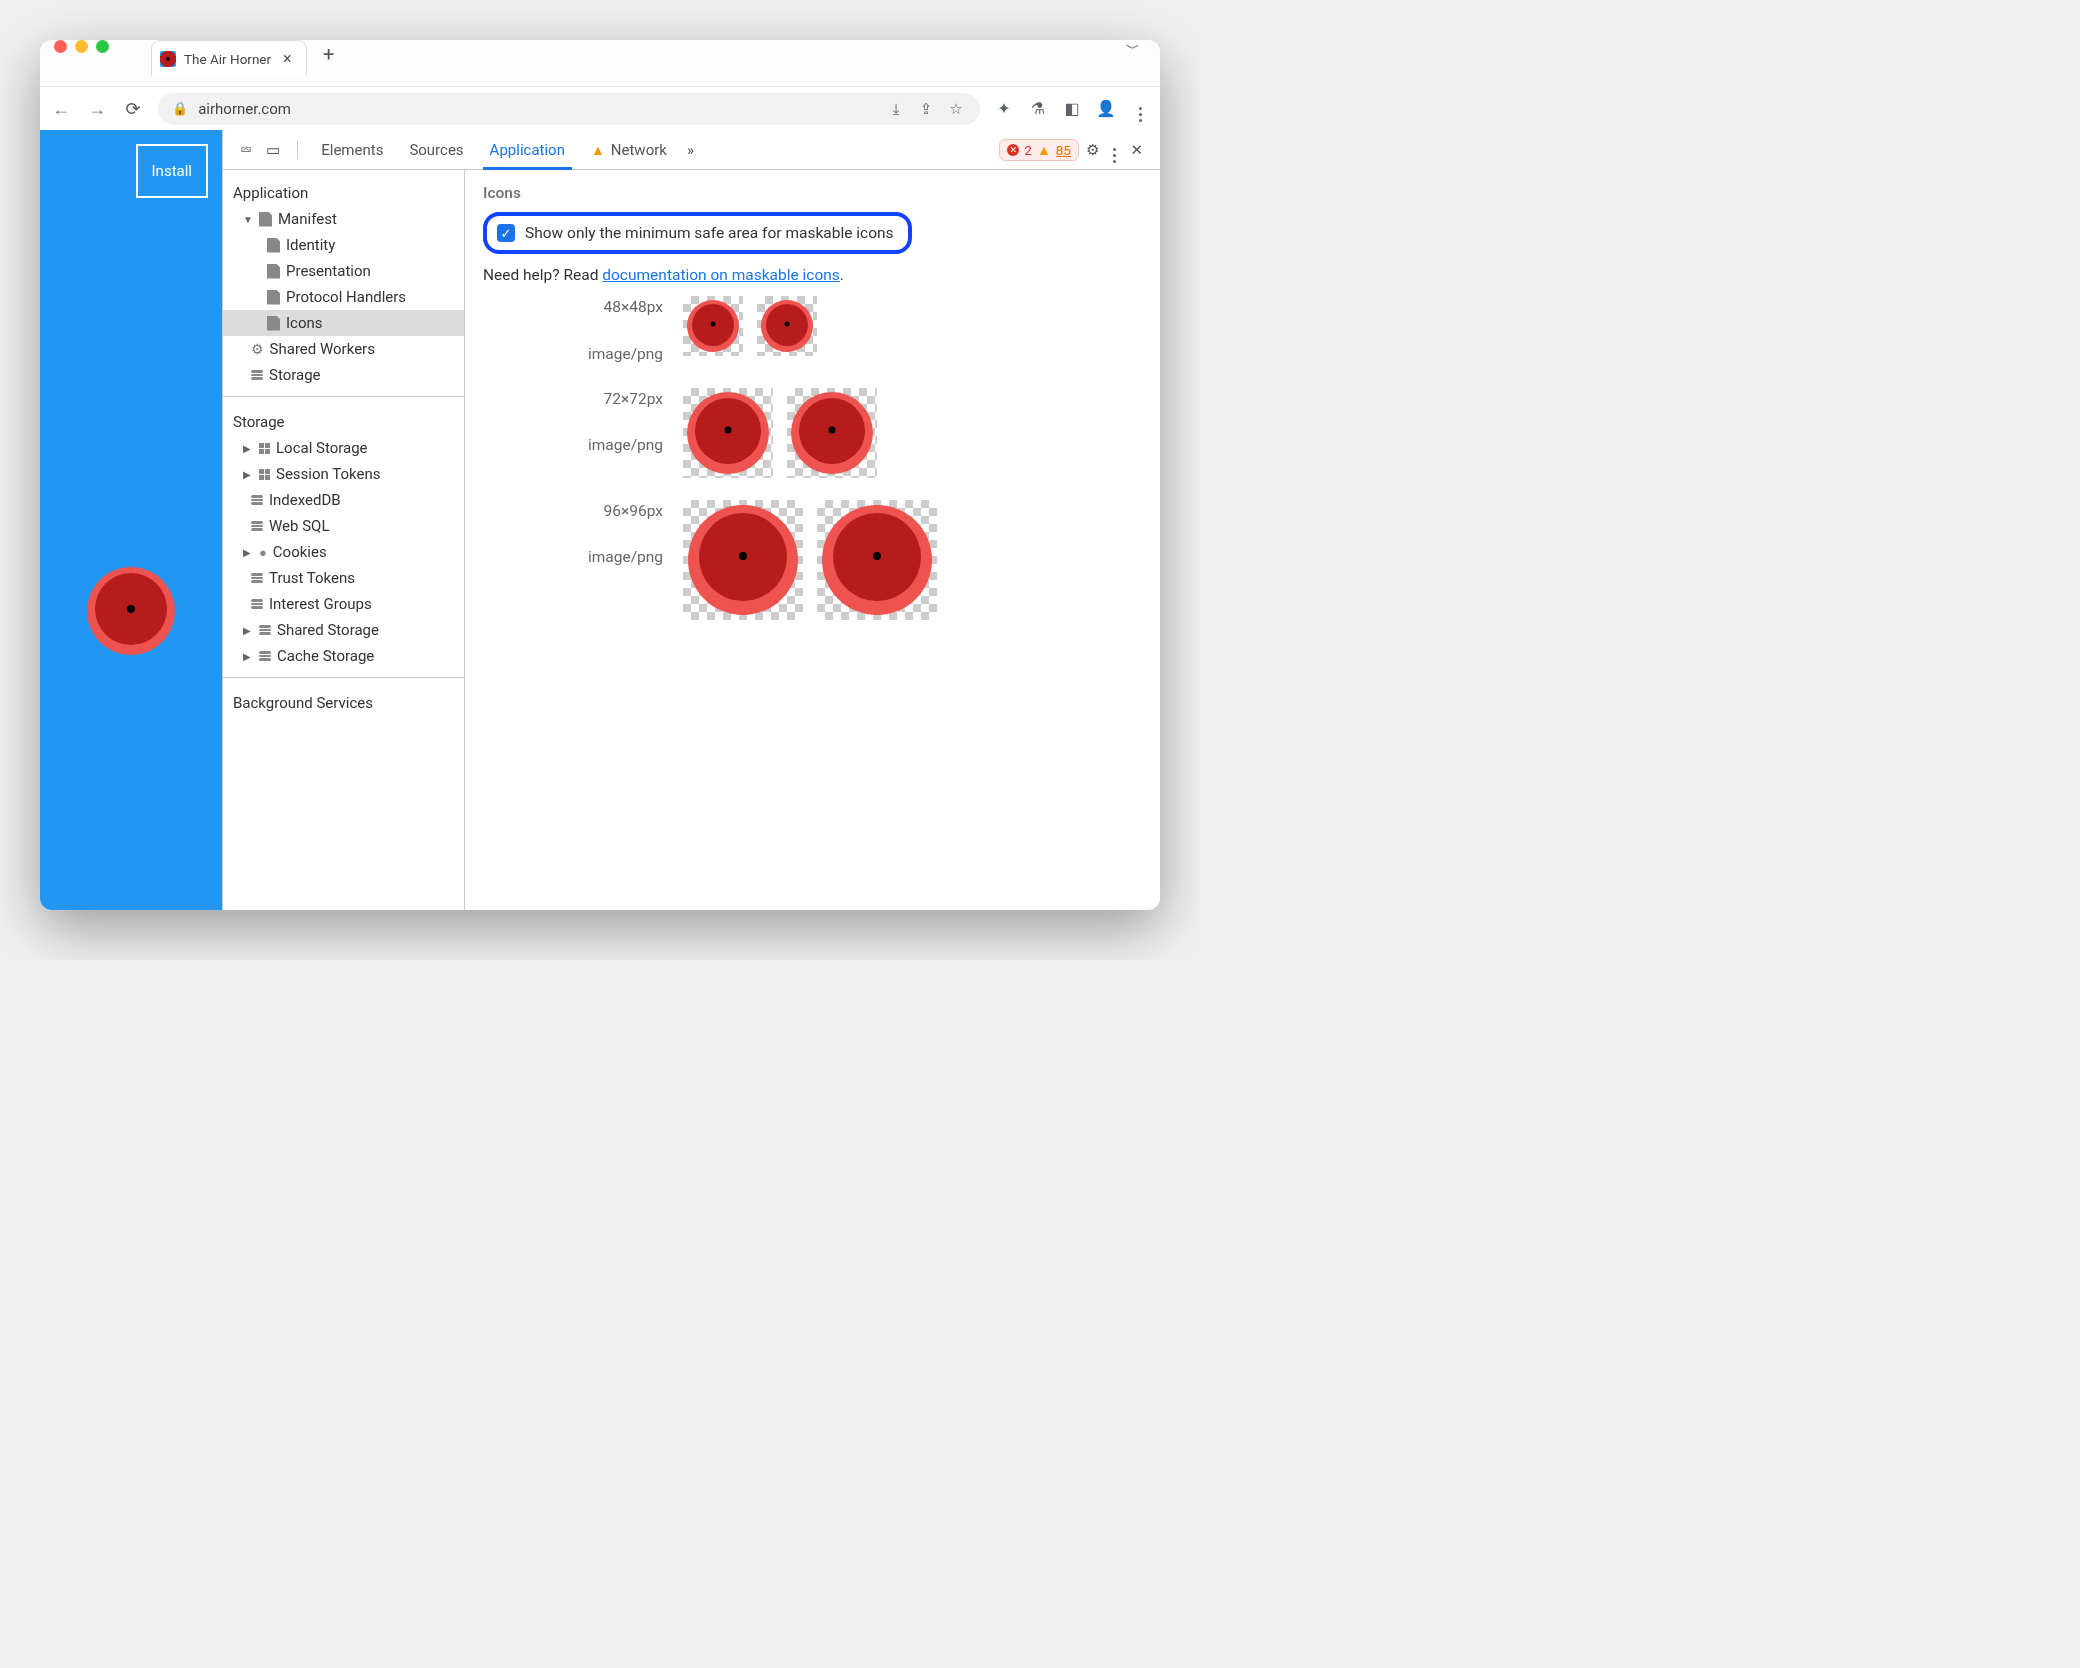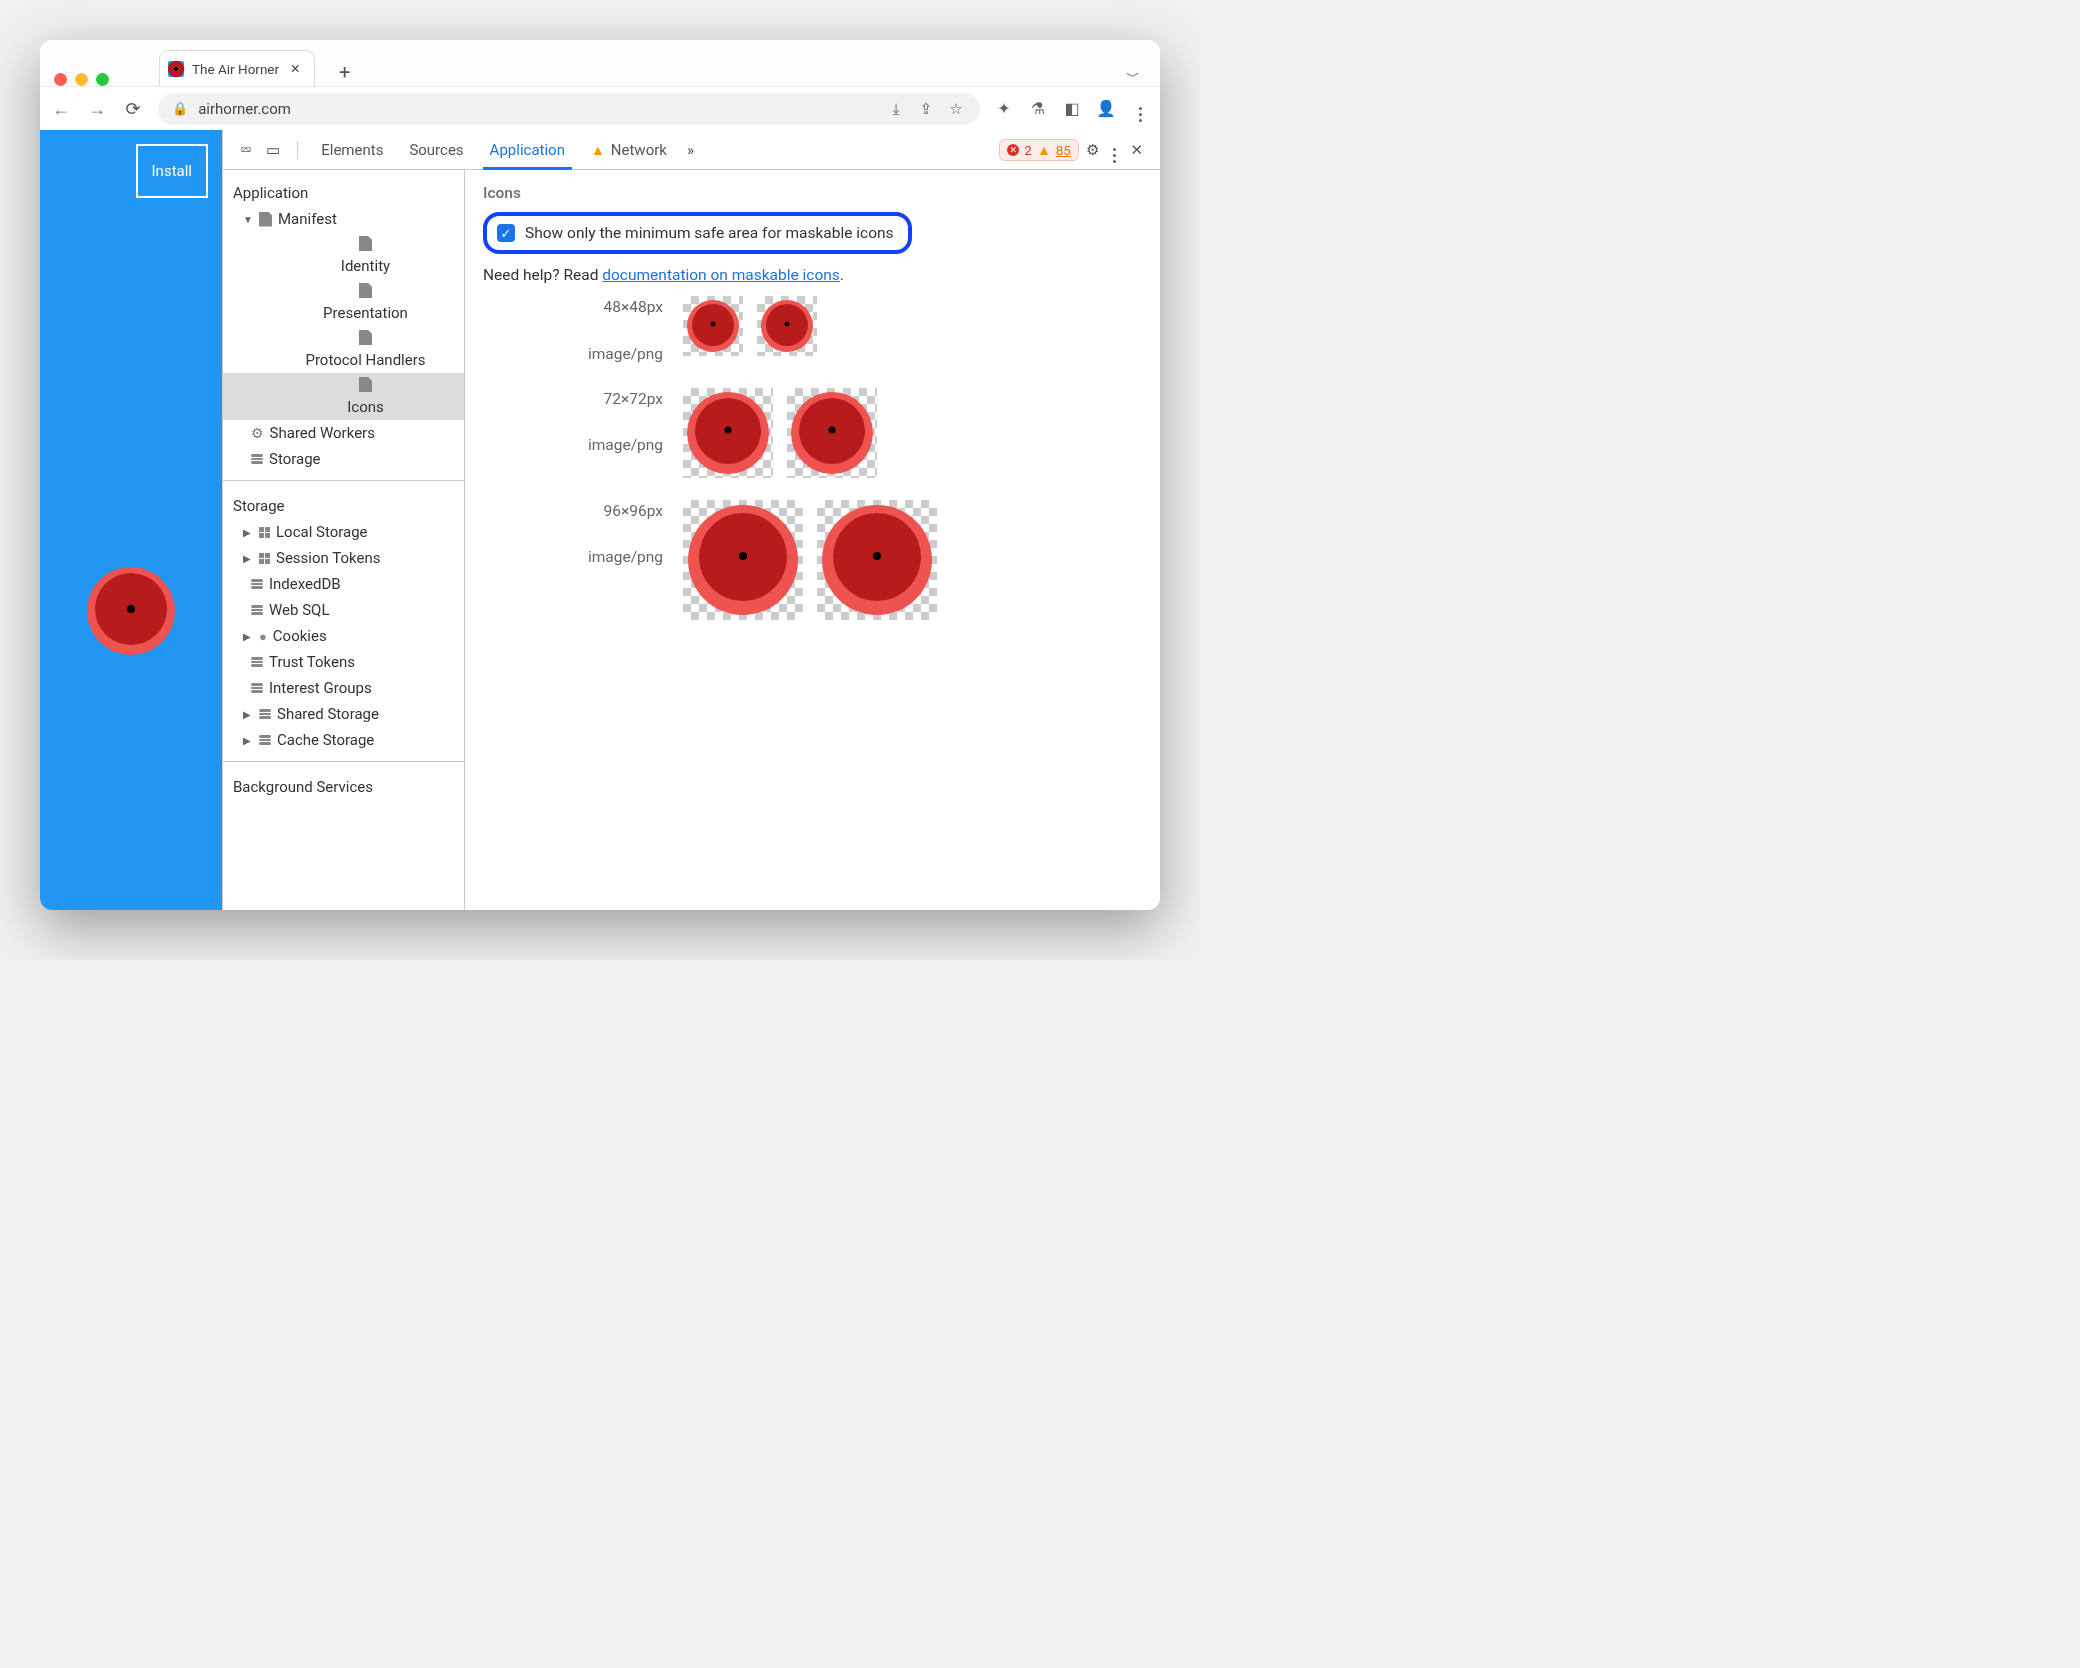--- a/index.html
+++ b/index.html
@@ -1,18 +1,18 @@
 <!DOCTYPE html>
 <html><head>
 <meta charset="utf-8">
 <style>
 * { box-sizing: border-box; margin: 0; padding: 0; font-family: -apple-system, BlinkMacSystemFont, "Segoe UI", Roboto, Helvetica, Arial, sans-serif; }
 body { background: #f0f0f0; width: 1200px; height: 960px; overflow: hidden; }
 .window { width: 1120px; height: 870px; background: #fff; margin: 40px auto; border-radius: 12px; box-shadow: 0 18px 55px rgba(0,0,0,0.35); display: flex; flex-direction: column; overflow: hidden; }
-.titlebar { height: 46px; display: flex; align-items: flex-end; background: #fdfdfd; padding: 0 14px; gap: 8px; }
+.titlebar { height: 46px; display: flex; align-items: flex-start; background: #fdfdfd; padding: 0 14px; }
 .traffic { display: flex; gap: 8px; }
 .traffic span { width: 13px; height: 13px; border-radius: 50%; }
 .tr-red { background: #ff5f57; } .tr-yellow { background: #febc2e; } .tr-green { background: #28c840; }
 .tab { display:flex; align-items:center; margin-left: 42px; background:#fff; border:1px solid #ddd; border-bottom:none; border-radius:9px 9px 0 0; height:36px; padding:0 10px 0 8px; gap:8px; font-size:13.5px; color:#444; }
 .favicon { width:16px; height:16px; background: radial-gradient(circle at 50% 50%, #000 2px, #b71c1c 2px 8px, #2196f3 0); border-radius:2px; }
 .tab-x { color:#555; font-size:16px; padding:0 4px; }
 .tab-plus { color:#555; font-size:20px; margin-left:8px; width:28px; height:28px; display:flex; align-items:center; justify-content:center; border-radius:50%; }
 .tab-spacer { flex:1; }
 .chev-down { color:#555; font-size:14px; padding:0 6px; }
 
@@ -43,21 +43,21 @@
 .dt-sp { flex:1; }
 .badge { background:#fdecea; border:1px solid #f5c1bb; border-radius:6px; padding:2px 7px; display:flex; align-items:center; gap:5px; font-size:13.5px; }
 .berr { color:#d93025; } .bwarn { color:#e37400;text-decoration:underline; }
 .bdot-r { width:12px; height:12px; border-radius:50%; background:#d93025; color:#fff; font-size:9px; display:flex; align-items:center; justify-content:center; }
 
 .dt-body { flex:1; display:flex; min-height:0; }
 .dt-side { width:242px; border-right:1px solid #cacaca; overflow-y:auto; padding-top:6px; font-size:15px; color:#333; }
 .sec-h { padding:8px 10px 4px; color:#333; }
 .tree { padding:0 0 0 0; }
 .ti { display:flex; align-items:center; padding:4px 0; gap:6px; cursor:default; }
-.ti.l1 { padding-left:20px; } .ti.l2 { padding-left:44px;flex-direction:column; } .ti.l1b { padding-left:28px; }
+.ti.l1 { padding-left:20px; } .ti.l2 { padding-left:44px; } .ti.l1b { padding-left:28px; }
 .ti.sel { background:#dcdcdc; }
 .arrow { width:10px; font-size:10px; color:#666; }
 .doc-icn { display:inline-block; width:13px; height:15px; background:#888; clip-path: polygon(0 0,70% 0,100% 25%,100% 100%,0 100%); }
 .gear-icn::before { content:'\2699'; color:#777; font-size:14px; }
 .stack-icn { display:inline-flex; flex-direction:column; gap:1px; }
 .stack-icn b { width:12px; height:2.5px; background:#888; border-radius:2px; }
 .grid-icn { display:inline-grid; grid-template-columns:5px 5px; grid-template-rows:5px 5px; gap:1px; }
 .grid-icn b { background:#888; }
 .cookie-icn::before { content:'\25CF'; color:#888; font-size:13px; }
 .arrows-icn::before { content:'\21C5'; color:#666; font-size:14px; }

